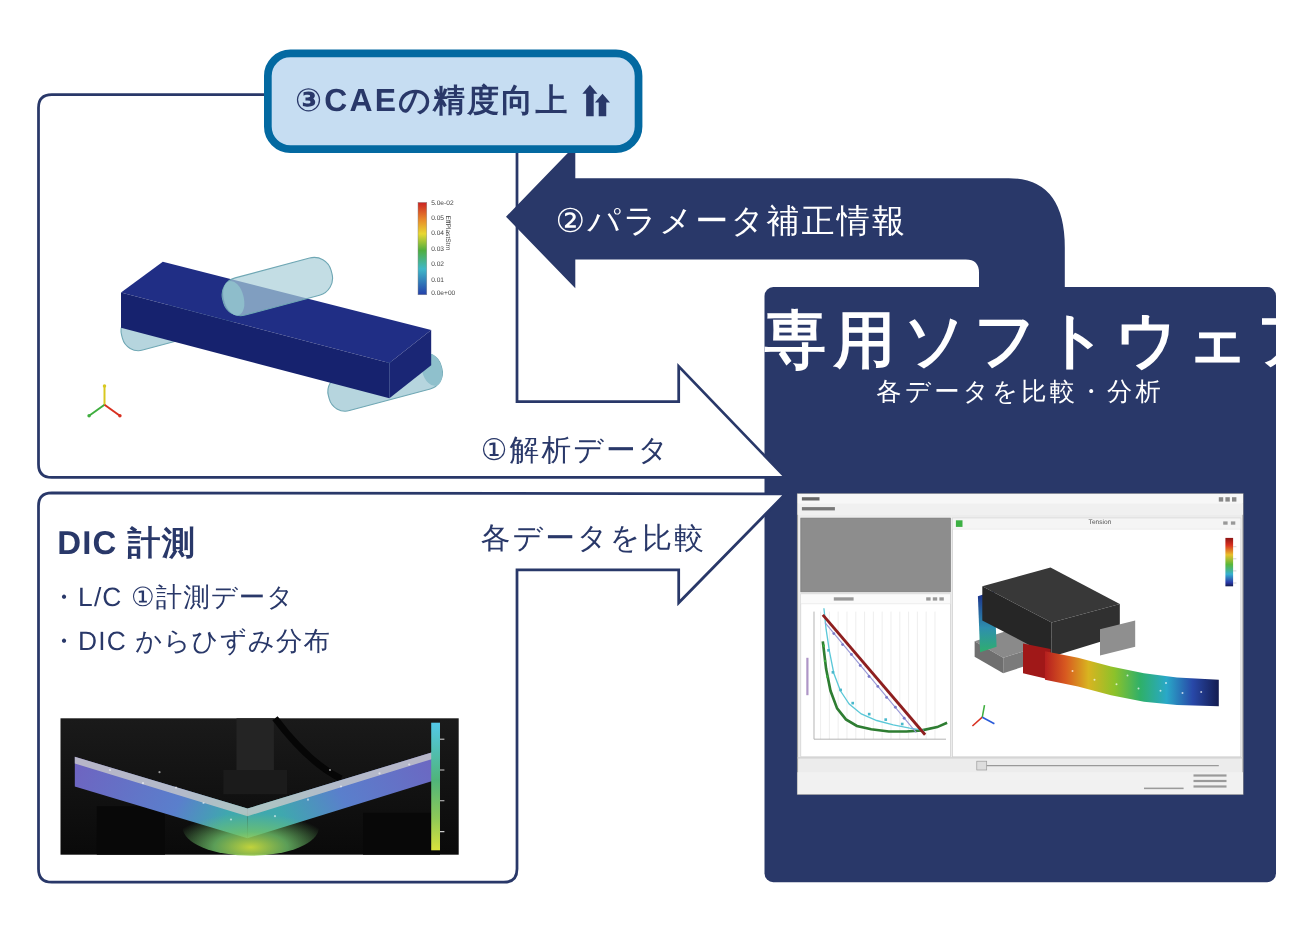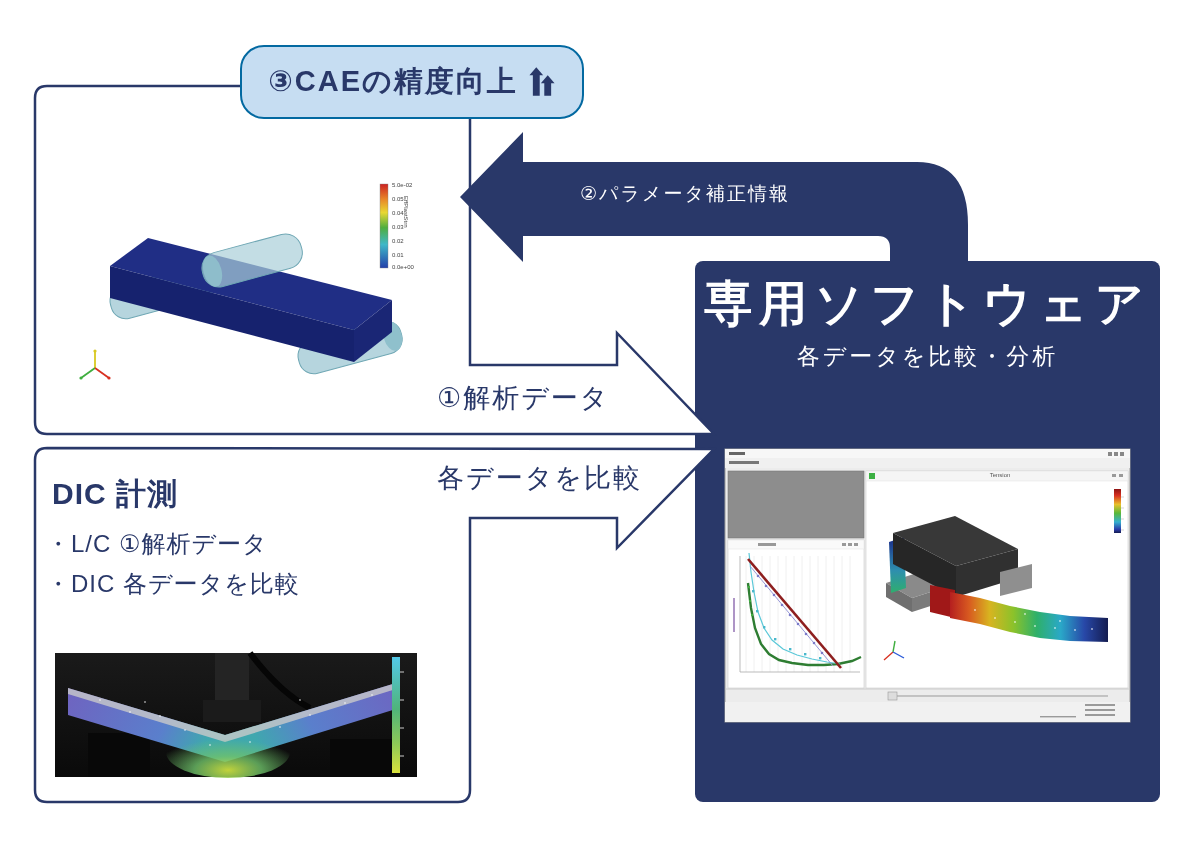--- a/index.html
+++ b/index.html
@@ -4,34 +4,34 @@
 <style>
   html,body{margin:0;padding:0;background:#ffffff;}
   .stage{
     position:relative;width:1194px;height:848px;background:#ffffff;overflow:hidden;
     font-family:"Liberation Sans","DejaVu Sans",sans-serif;
   }
   .abs{position:absolute;}
   svg{display:block;}
   .box-title{font-size:30px;font-weight:700;color:#293869;letter-spacing:1px;}
   .bullet{font-size:24px;color:#293869;letter-spacing:1px;line-height:40px;white-space:nowrap;}
-  .flow-label{font-size:27px;color:#293869;letter-spacing:2px;white-space:nowrap;}
+  .flow-label{font-size:27px;color:#293869;letter-spacing:2px;white-space:nowrap;margin-top:11px;}
   .pill{
-    left:240px;top:45px;width:344px;height:74px;box-sizing:border-box;
-    background:#c6ddf2;border:2px solid #0369a1;border-radius:24px;
+    left:240px;top:45px;width:344px;height:94px;box-sizing:border-box;
+    background:#c6ddf2;border:7px solid #0369a1;border-radius:24px;
     display:flex;align-items:center;justify-content:center;gap:10px;
   }
   .pill-text{font-size:29px;font-weight:700;color:#293869;letter-spacing:2px;white-space:nowrap;}
   .param-label{
-    left:505px;top:181px;width:360px;text-align:center;
-    font-size:19px;color:#ffffff;letter-spacing:2px;white-space:nowrap;
+    left:505px;top:181px;width:360px;
+    font-size:30px;color:#ffffff;letter-spacing:2px;white-space:nowrap;
   }
   .sw-title{
     left:695px;top:272px;width:465px;text-align:center;
-    font-size:48px;font-weight:700;color:#ffffff;letter-spacing:7px;white-space:nowrap;
+    font-size:56px;font-weight:700;color:#ffffff;letter-spacing:7px;white-space:nowrap;
   }
   .sw-subtitle{
     left:695px;top:341px;width:465px;text-align:center;
     font-size:23px;color:#ffffff;letter-spacing:3px;white-space:nowrap;
   }
   .legend-tick{position:absolute;left:392px;font-size:6px;color:#444;line-height:6px;}
   .legend-axis{
     position:absolute;left:409px;top:196px;font-size:6px;color:#444;
     transform:rotate(90deg);transform-origin:left top;white-space:nowrap;
   }
@@ -307,22 +307,22 @@
           <rect x="1085" y="709" width="30" height="2"></rect>
         <rect x="1085" y="714" width="30" height="2"></rect>
           <rect x="1040" y="716" width="36" height="1.4"></rect>
       </g>
     </g>
   </svg>
 
 
   <div class="abs box-title" style="left:52px;top:474px;">DIC 計測</div>
 
-  <div class="abs bullet" style="left:46px;top:524px;">・L/C ①解析データ</div>
-  <div class="abs bullet" style="left:46px;top:564px;">・DIC 各データを比較</div>
+  <div class="abs bullet" style="left:46px;top:524px;">・L/C ①計測データ</div>
+  <div class="abs bullet" style="left:46px;top:564px;">・DIC からひずみ分布</div>
 
   <div class="abs pill">
     <span class="pill-text">③CAEの精度向上</span>
     <span style="display:inline-flex;">
       <svg width="28" height="32" viewBox="0 0 24 28">
         <path d="M7 1 L13 8 H10 V26 H4 V8 H1 Z" fill="#293869"></path>
         <path d="M17 8 L23 15 H20 V26 H14 V15 H11 Z" fill="#293869"></path>
       </svg>
     </span>
   </div>

